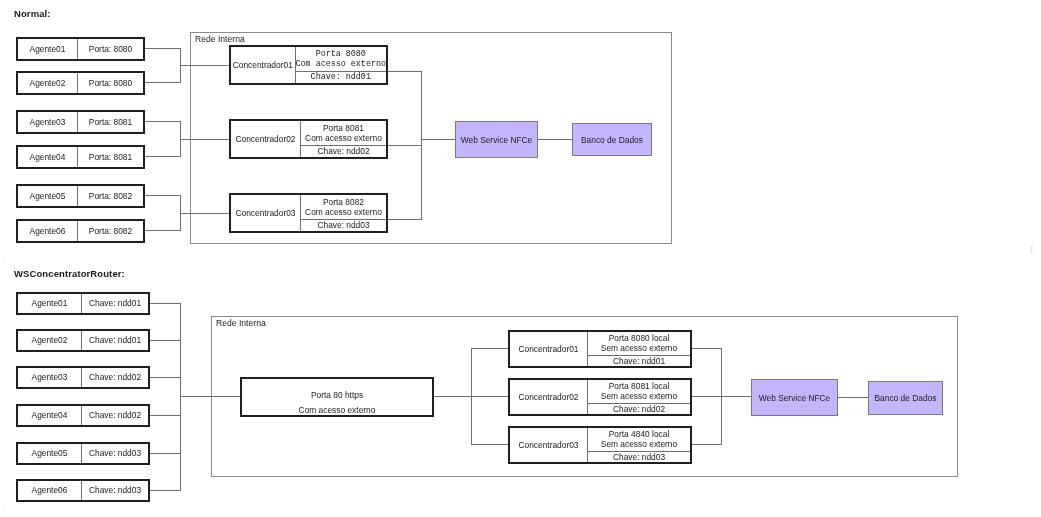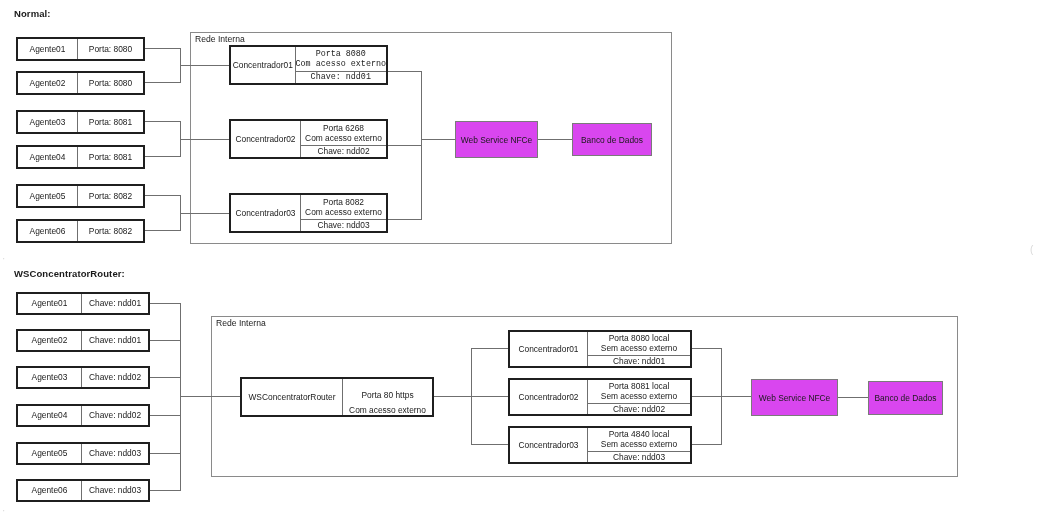--- a/index.html
+++ b/index.html
@@ -95,21 +95,21 @@
   .srow.divider-top {
     border-top: 1.2px solid #6f6f6f;
   }
   .srow .l2 { display:block; }
 
   
   .plainbox {
     position: absolute;
     box-sizing: border-box;
     border: 1.2px solid #7a7a7a;
-    background: #d946ef;
+    background: #c4b5fd;
     display: flex;
     align-items: center;
     justify-content: center;
     font-size: 8.4px;
     color: #1a1a1a;
     white-space: nowrap;
     text-align: center;
   }
 
   
@@ -190,21 +190,21 @@
         <span class="l2">Com acesso externo</span>
       </div>
       <div class="srow divider-top" style="height:13px;">Chave: ndd01</div>
     </div>
   </div>
 
   <div class="node heavy" style="left:229px; top:119px; width:159px; height:40px;">
     <div class="cell cell-left" style="width:70px;">Concentrador02</div>
     <div class="cell-stack" style="flex:1;">
       <div class="srow" style="height:26px;">
-        <span>Porta 6268</span>
+        <span>Porta 8081</span>
         <span class="l2">Com acesso externo</span>
       </div>
       <div class="srow divider-top" style="height:13px;">Chave: ndd02</div>
     </div>
   </div>
 
   <div class="node heavy" style="left:229px; top:193px; width:159px; height:40px;">
     <div class="cell cell-left" style="width:70px;">Concentrador03</div>
     <div class="cell-stack" style="flex:1;">
       <div class="srow" style="height:26px;">
@@ -263,21 +263,20 @@
   <div class="ln h" style="left:150px; top:303px; width:31px;"></div>
   <div class="ln h" style="left:150px; top:340px; width:31px;"></div>
   <div class="ln h" style="left:150px; top:377px; width:31px;"></div>
   <div class="ln h" style="left:150px; top:415px; width:31px;"></div>
   <div class="ln h" style="left:150px; top:453px; width:31px;"></div>
   <div class="ln h" style="left:150px; top:490px; width:31px;"></div>
   <div class="ln v" style="left:180px; top:303px; height:188px;"></div>
   <div class="ln h" style="left:180px; top:396px; width:60px;"></div>
 
   <div class="node heavy" style="left:240px; top:377px; width:194px; height:40px;">
-    <div class="cell cell-left" style="width:101px;">WSConcentratorRouter</div>
     <div class="cell-stack" style="flex:1;">
       <div class="srow" style="height:100%; justify-content:flex-end; gap:5px;">
         <span>Porta 80 https</span>
         <span class="l2">Com acesso externo</span>
       </div>
     </div>
   </div>
 
   <div class="ln h" style="left:434px; top:396px; width:76px;"></div>
   <div class="ln v" style="left:471px; top:348px; height:96px;"></div>

